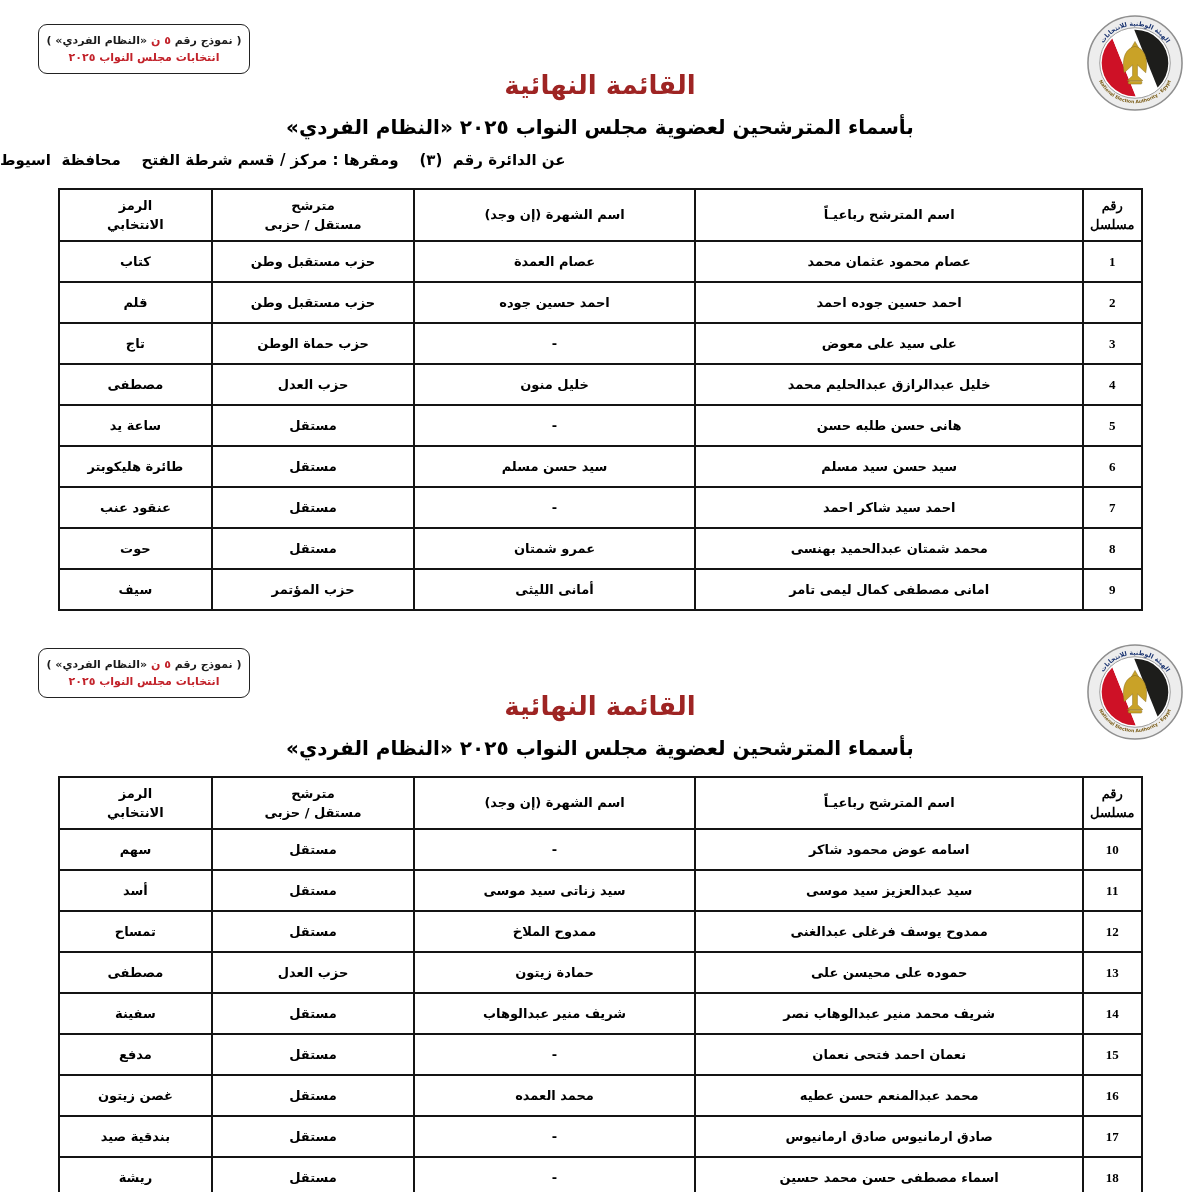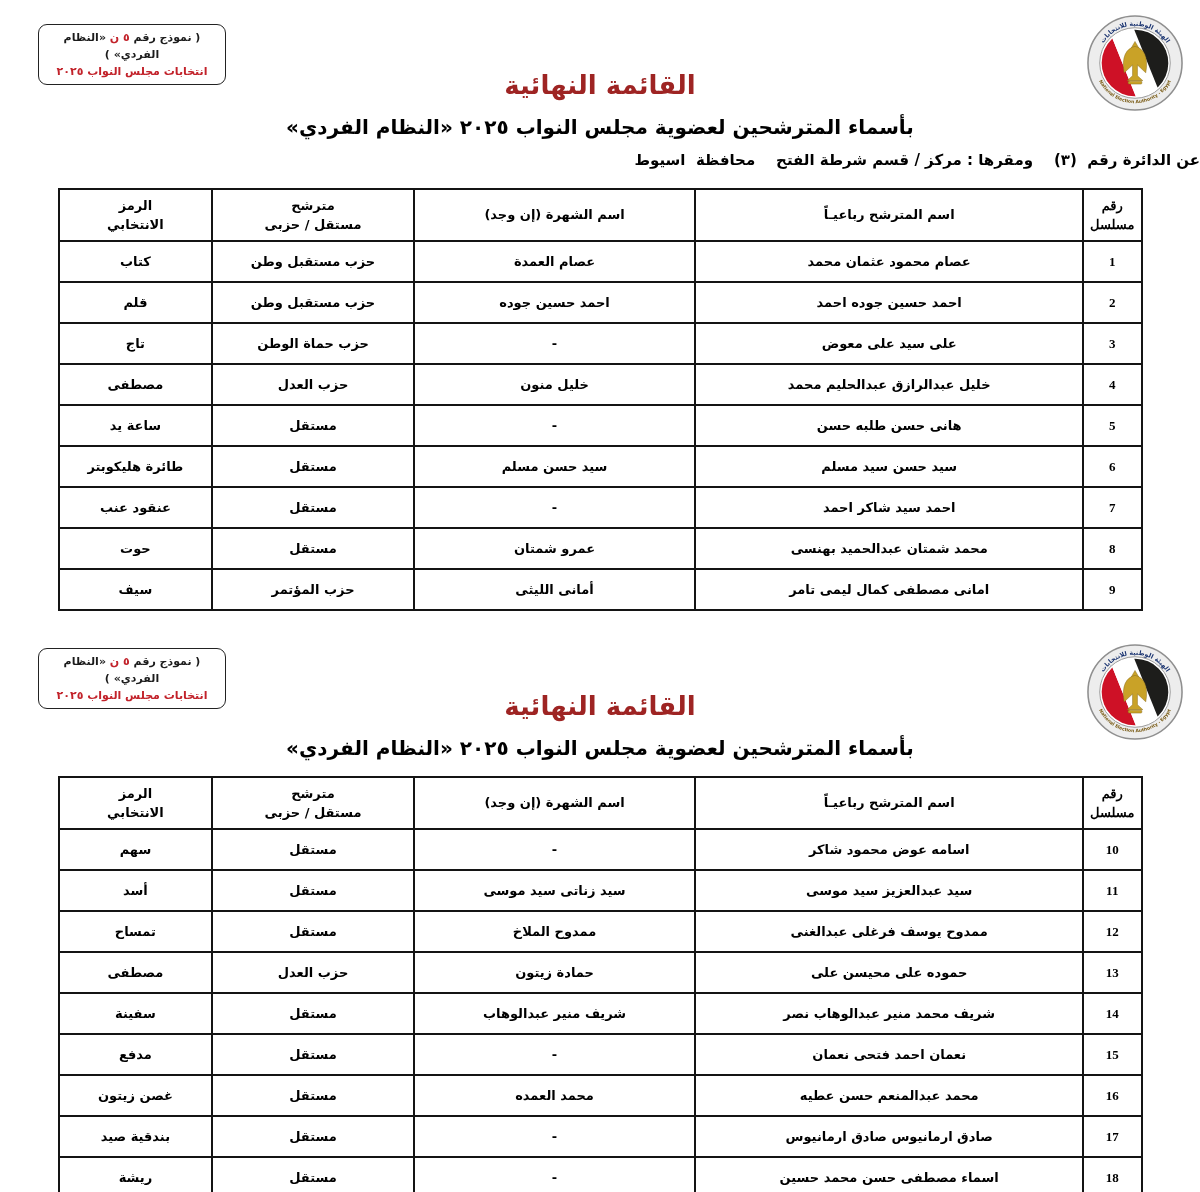--- a/index.html
+++ b/index.html
@@ -9,21 +9,21 @@
     font-family:"DejaVu Sans", sans-serif;
     color:#000;
   }
   .page-section { position:relative; width:1200px; }
   .sec1 { height:635px; }
   .sec2 { height:557px; }
 
   
   .stamp {
     position:absolute; top:24px; left:38px;
-    width:188px; min-height:50px;
+    width:212px; min-height:50px;
     border:1.6px solid #222; border-radius:9px;
     display:flex; flex-direction:column; justify-content:center;
     padding:4px 6px; text-align:center;
     font-size:11px; font-weight:bold; line-height:1.55;
   }
   .sec2 .stamp { top:13px; }
   .stamp .red { color:#c2222a; }
   .stamp .dark { color:#1b1b1b; }
 
   
@@ -33,21 +33,21 @@
   .main-title {
     padding-top:70px; text-align:center;
     font-size:26px; font-weight:bold; color:#9e2423;
   }
   .sec2 .main-title { padding-top:56px; }
   .subtitle {
     margin-top:15px; text-align:center;
     font-size:20px; font-weight:bold; color:#000000;
   }
   .district {
-    margin-top:12px; text-align:right;
+    margin-top:12px; text-align:left;
     font-size:15px; font-weight:bold; white-space:pre;
   }
 
   table.cand-table {
     width:1085px; margin:19px auto 0;
     border-collapse:collapse; table-layout:fixed;
     direction:rtl;
   }
   .sec2 table.cand-table { margin-top:16px; }
   .cand-table th, .cand-table td {

